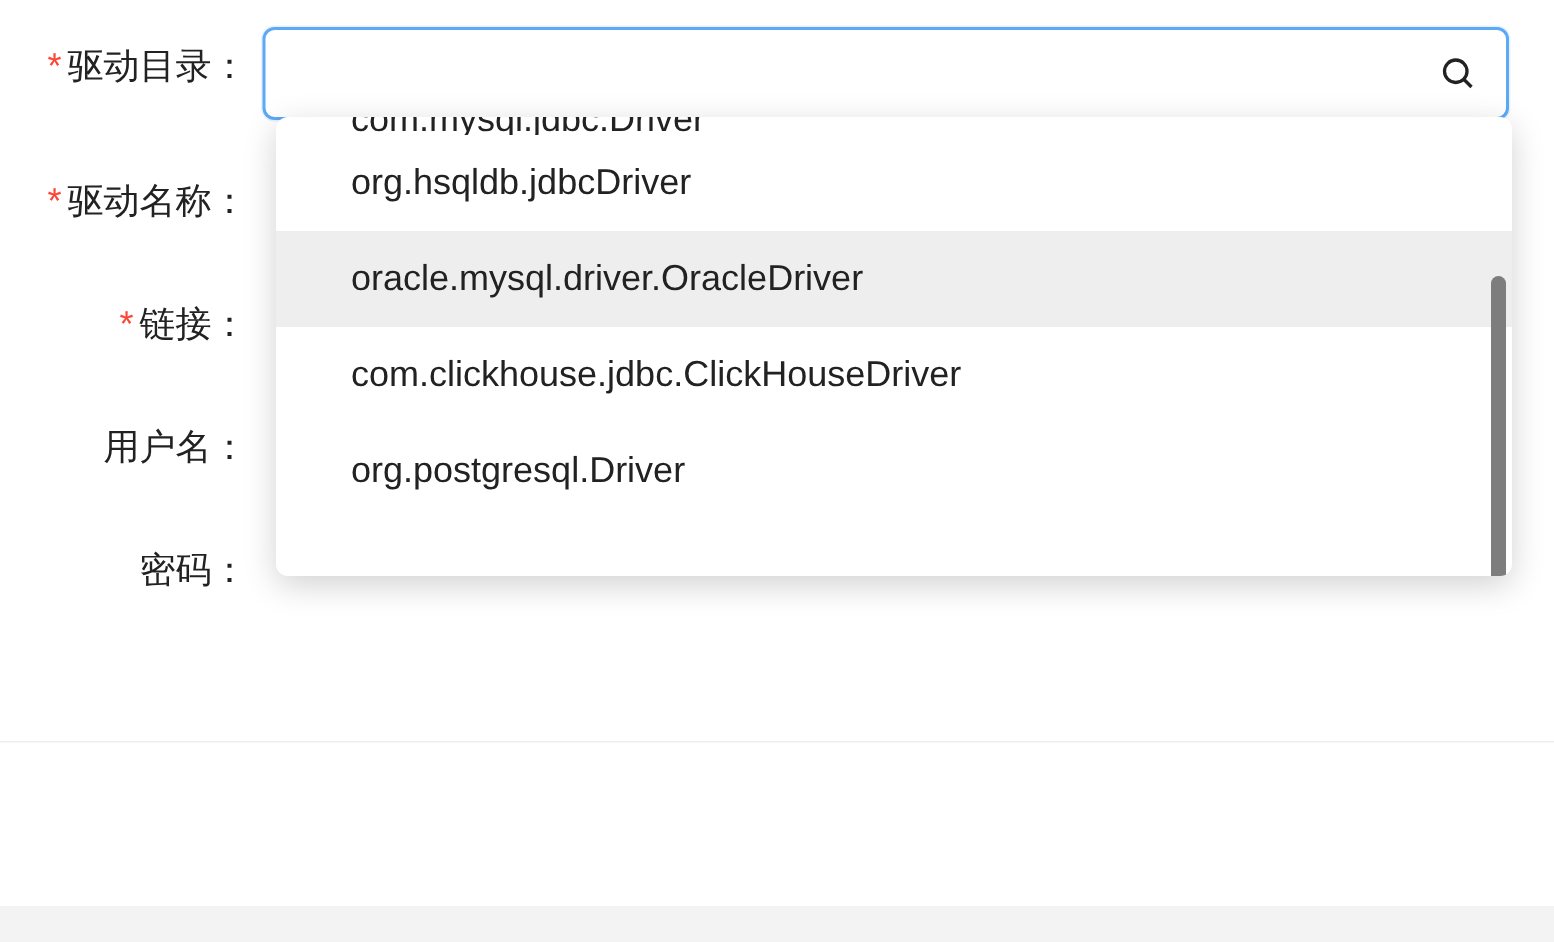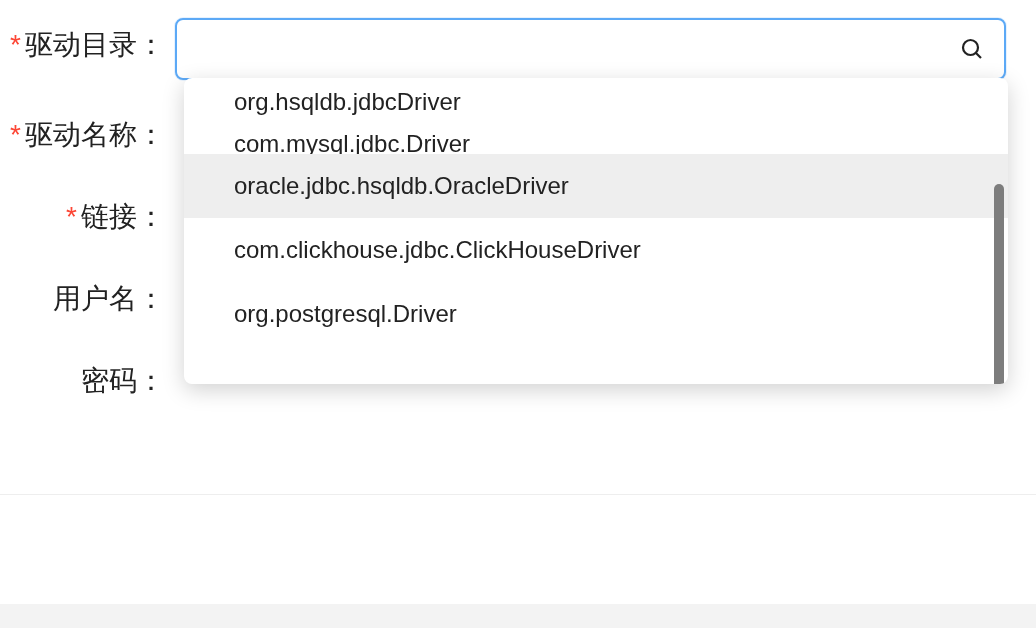--- a/index.html
+++ b/index.html
@@ -21,21 +21,21 @@
     .form-row {
       display: flex;
       align-items: flex-start;
       margin-bottom: 20px;
       padding-top: 8px;
     }
     .label-cell {
       width: 175px;
       text-align: right;
       padding-right: 10px;
-      font-size: 28px;
+      font-size: 24px;
       color: #222;
       line-height: 54px;
       white-space: nowrap;
     }
     .required-star {
       color: #fc4635;
       margin-right: 4px;
     }
     .input-cell {
       flex: 1;
@@ -195,23 +195,23 @@
   </div>
 
 </div>
 
 <div class="whiteband"></div>
 <div class="greyband"></div>
 
 <div class="dropdown-panel">
   <div class="dropdown-scroll">
     <div class="dropdown-list" id="dropdown-list">
+        <div class="dropdown-item first-clip">com.mysql.jdbc.Driver</div>
         <div class="dropdown-item">org.hsqldb.jdbcDriver</div>
-        <div class="dropdown-item first-clip">com.mysql.jdbc.Driver</div>
-        <div class="dropdown-item highlighted">oracle.jdbc.hsqldb.OracleDriver</div>
+        <div class="dropdown-item highlighted">oracle.mysql.driver.OracleDriver</div>
         <div class="dropdown-item">com.clickhouse.jdbc.ClickHouseDriver</div>
         <div class="dropdown-item">org.postgresql.Driver</div>
         <div class="dropdown-item last-clip"></div>
       </div>
     <div class="scrollbar-track">
       <div class="scrollbar-thumb"></div>
     </div>
   </div>
 </div>
 

